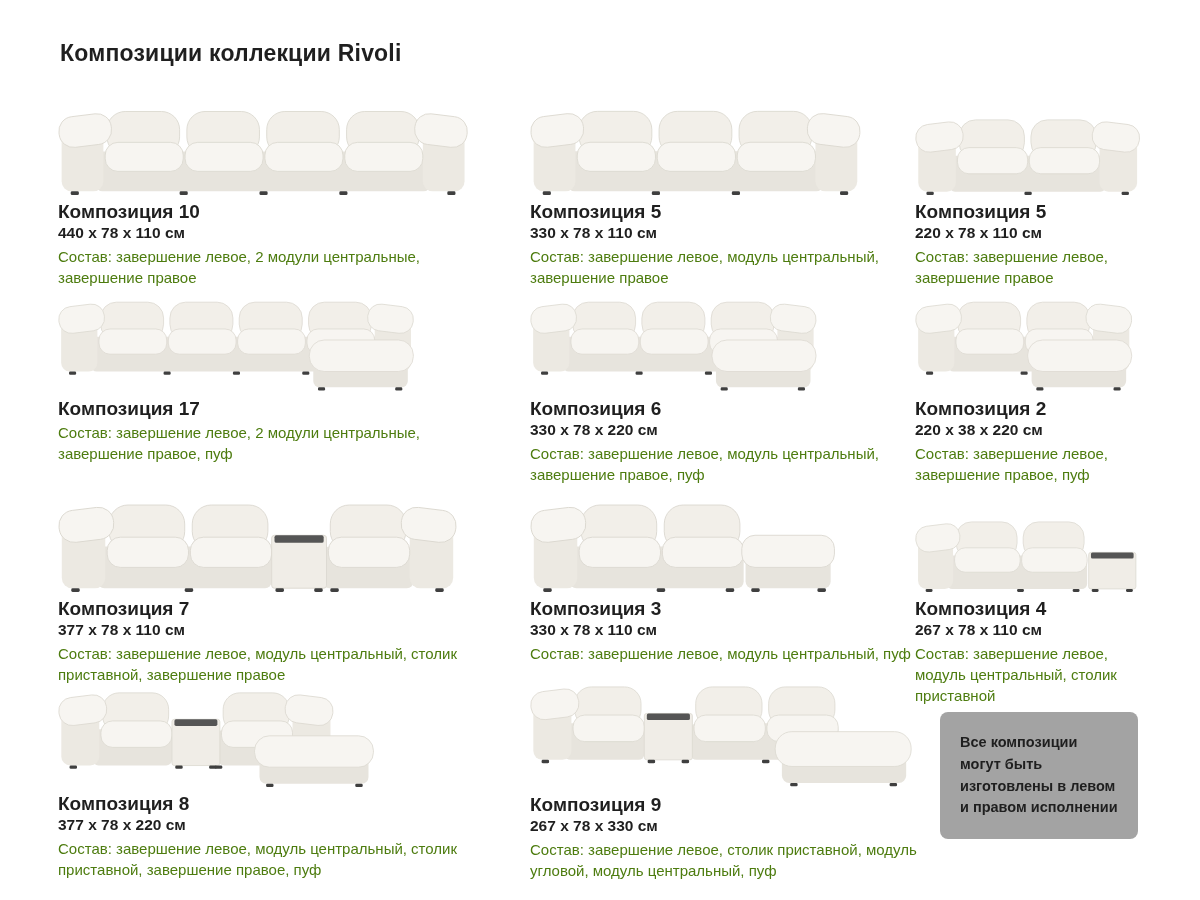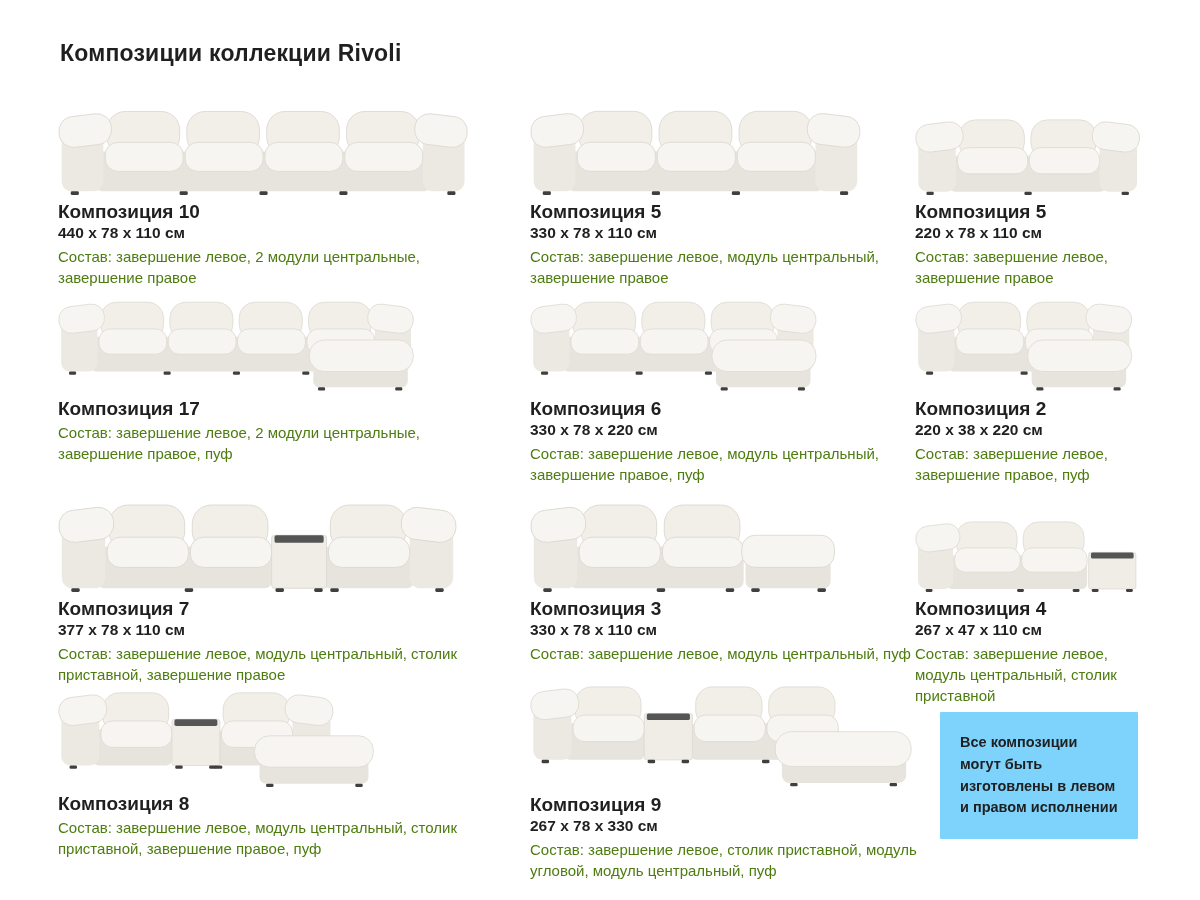--- a/index.html
+++ b/index.html
@@ -24,21 +24,21 @@
   .c4{left:58px;top:288px;width:412px}
   .c5{left:530px;top:288px;width:412px}
   .c6{left:915px;top:288px;width:227px}
   .c7{left:58px;top:488px;width:412px}
   .c8{left:530px;top:488px;width:412px}
   .c9{left:915px;top:488px;width:227px}
   .c10{left:58px;top:678px;width:412px}
   .c11{left:530px;top:672px;width:420px}
   .note-box{
     position:absolute;left:940px;top:712px;width:198px;box-sizing:border-box;
-    background:#7dd3fc;border-radius:1px;padding:20px 16px 20px 20px;
+    background:#a3a3a3;border-radius:8px;padding:20px 16px 20px 20px;
     font-size:14.5px;font-weight:700;line-height:1.5;color:#1f1f1f;
   }
 </style>
 </head>
 <body>
 
 <div class="page-title">Композиции коллекции Rivoli</div>
 
 <div class="cell c1">
   <div class="img h1">
@@ -268,21 +268,21 @@
         <rect x="10" y="106" width="9" height="4" rx="1.5" fill="#3f3f3f"></rect>
         <rect x="130" y="106" width="9" height="4" rx="1.5" fill="#3f3f3f"></rect>
         <rect x="203" y="106" width="9" height="4" rx="1.5" fill="#3f3f3f"></rect>
         <rect x="224" y="58" width="62" height="48" rx="3" fill="#f0ede7" stroke="#dcd9d1" stroke-width="1"></rect>
         <rect x="227" y="58" width="56" height="8" rx="2" fill="#555555"></rect>
         <rect x="228" y="106" width="9" height="4" rx="1.5" fill="#3f3f3f"></rect>
         <rect x="273" y="106" width="9" height="4" rx="1.5" fill="#3f3f3f"></rect>
       </svg>
     </div>
   <div class="name">Композиция 4</div>
-  <div class="dims">267 x 47 x 110 см</div>
+  <div class="dims">267 x 78 x 110 см</div>
   <div class="desc">Состав: завершение левое, модуль центральный, столик приставной</div>
 </div>
 
 <div class="cell c10">
   <div class="img h4">
       <svg viewBox="-4 0 396 132" preserveAspectRatio="xMinYMax meet" xmlns="http://www.w3.org/2000/svg">
         <rect x="38" y="62" width="96" height="44" rx="7" fill="#e7e4dd"></rect>
         <rect x="190" y="62" width="94" height="44" rx="7" fill="#e7e4dd"></rect>
         <rect x="50" y="18" width="80" height="48" rx="20" fill="#f2efe9" stroke="#dcd9d1" stroke-width="1"></rect>
         <rect x="196" y="18" width="80" height="48" rx="20" fill="#f2efe9" stroke="#dcd9d1" stroke-width="1"></rect>
@@ -299,20 +299,21 @@
         <rect x="10" y="106" width="9" height="4" rx="1.5" fill="#3f3f3f"></rect>
         <rect x="186" y="106" width="9" height="4" rx="1.5" fill="#3f3f3f"></rect>
         <rect x="316" y="106" width="9" height="4" rx="1.5" fill="#3f3f3f"></rect>
         <rect x="240" y="86" width="132" height="42" rx="8" fill="#e7e4dd"></rect>
         <rect x="234" y="70" width="144" height="38" rx="18" fill="#f7f5f1" stroke="#dcd9d1" stroke-width="1"></rect>
         <rect x="248" y="128" width="9" height="4" rx="1.5" fill="#3f3f3f"></rect>
         <rect x="356" y="128" width="9" height="4" rx="1.5" fill="#3f3f3f"></rect>
       </svg>
     </div>
   <div class="name">Композиция 8</div>
+  <div class="dims">377 x 78 x 220 см</div>
   <div class="desc">Состав: завершение левое, модуль центральный, столик приставной, завершение правое, пуф</div>
 </div>
 
 <div class="cell c11">
   <div class="img h5">
       <svg viewBox="-4 0 468 140" preserveAspectRatio="xMinYMax meet" xmlns="http://www.w3.org/2000/svg">
         <rect x="38" y="62" width="96" height="44" rx="7" fill="#e7e4dd"></rect>
         <rect x="190" y="62" width="178" height="44" rx="7" fill="#e7e4dd"></rect>
         <rect x="50" y="18" width="80" height="48" rx="20" fill="#f2efe9" stroke="#dcd9d1" stroke-width="1"></rect>
         <rect x="196" y="18" width="80" height="48" rx="20" fill="#f2efe9" stroke="#dcd9d1" stroke-width="1"></rect>

